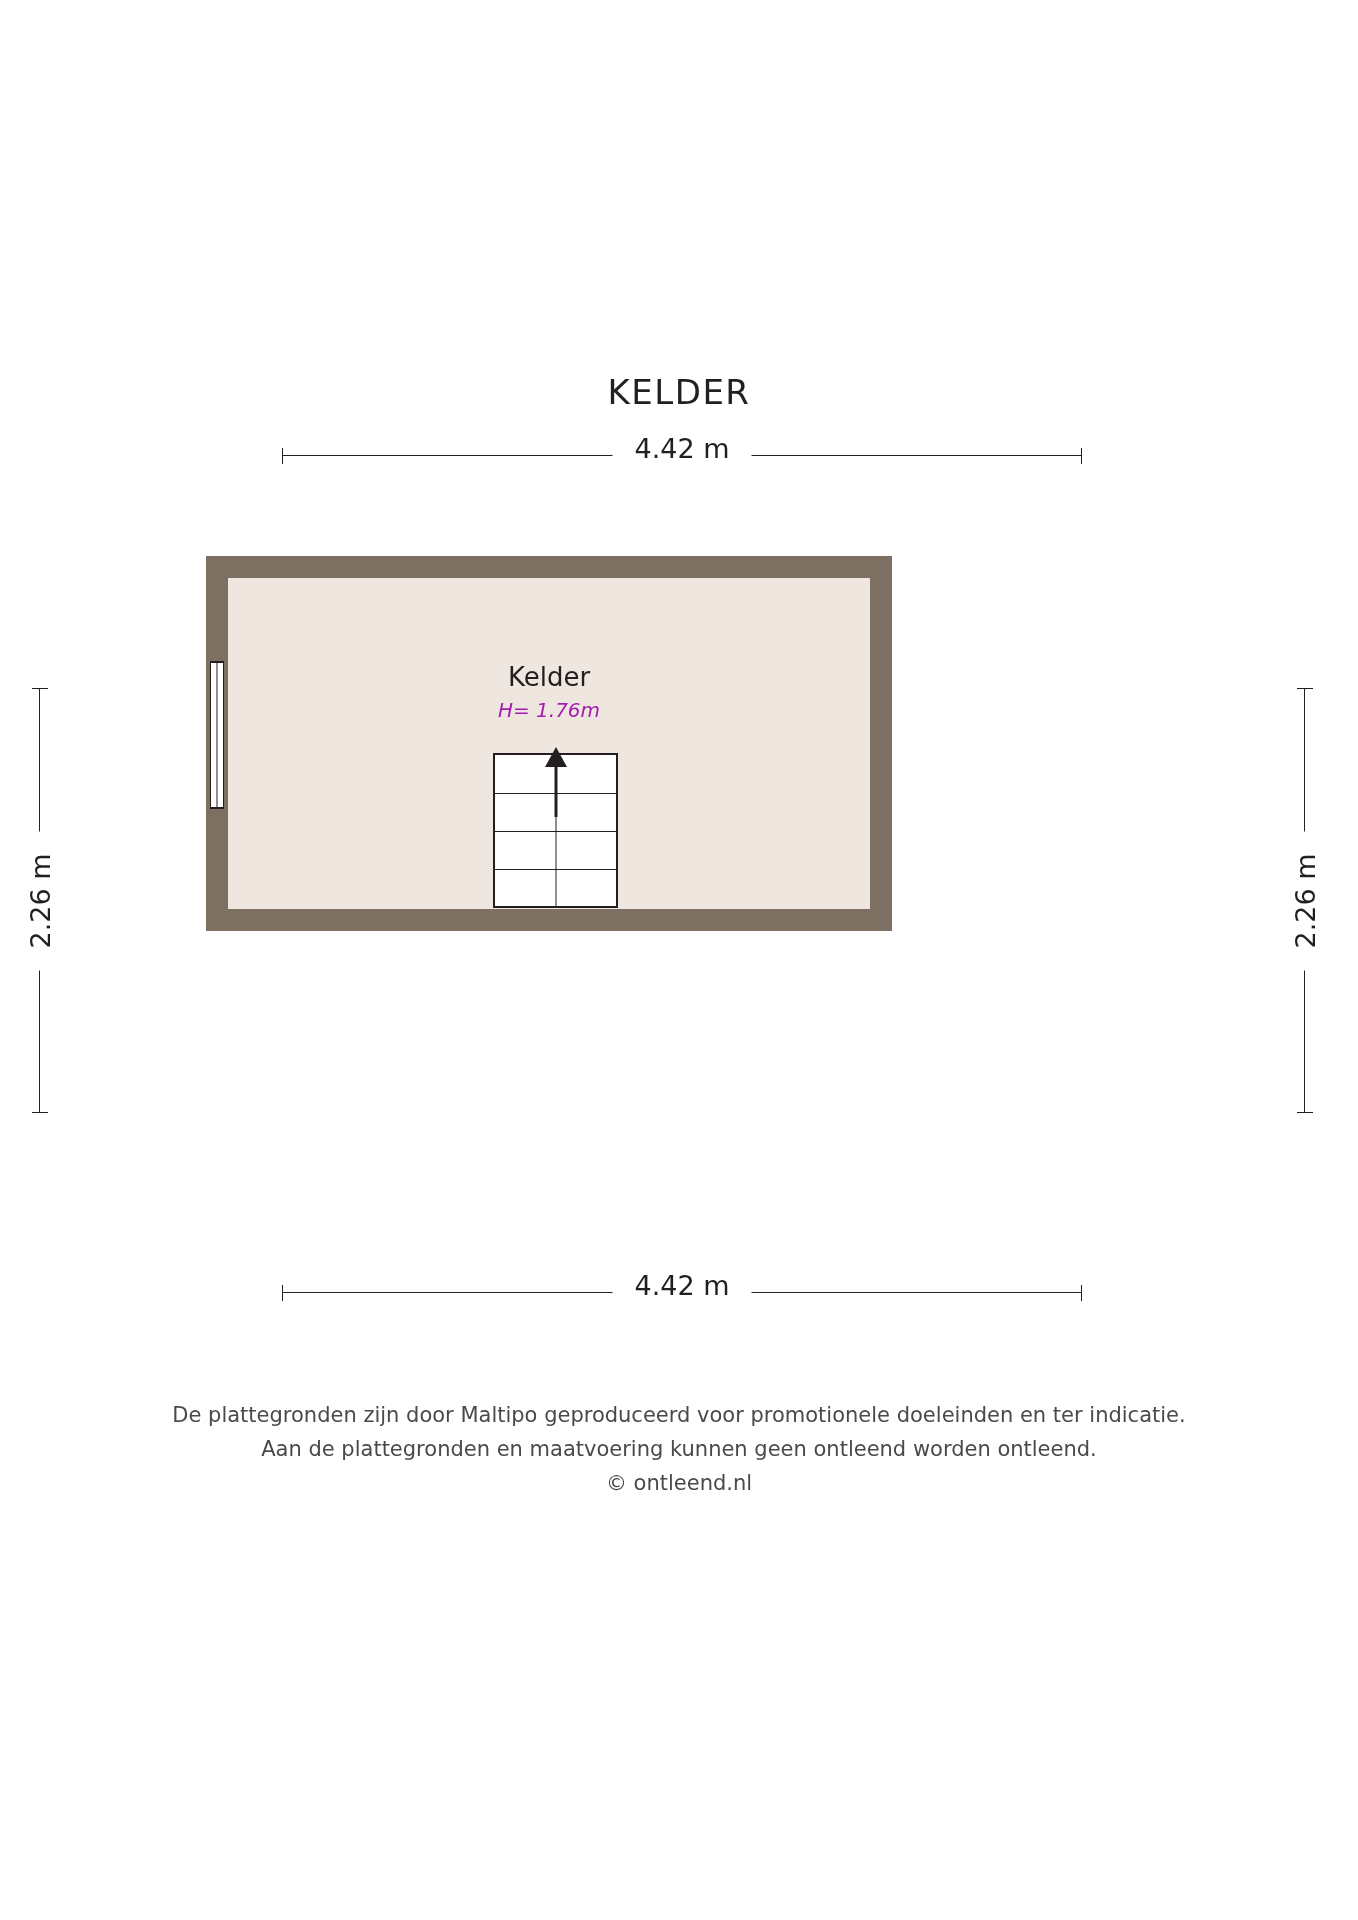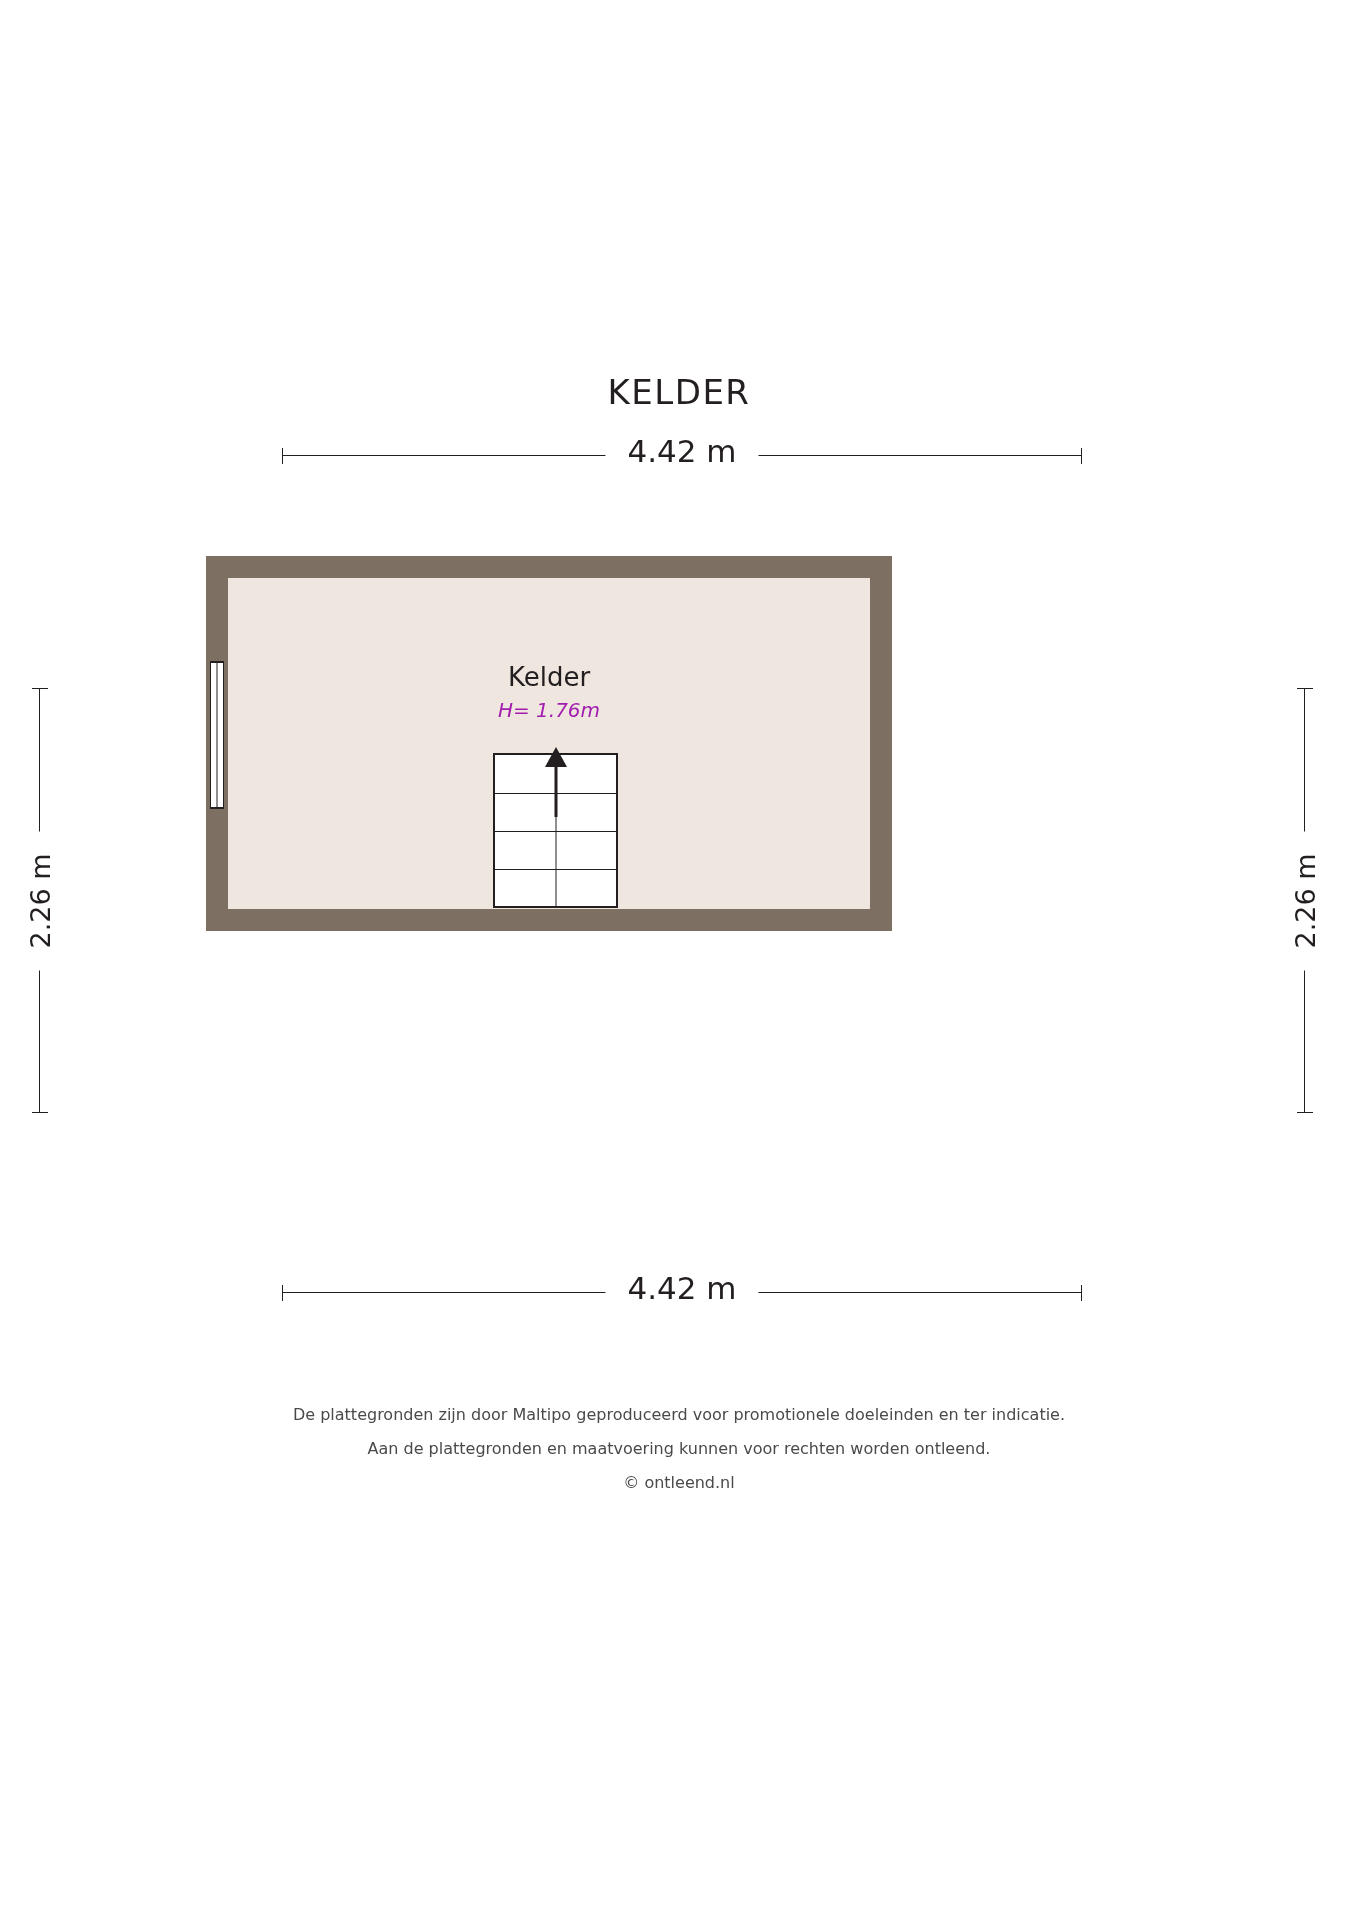--- a/index.html
+++ b/index.html
@@ -51,21 +51,21 @@
   }
   .dim-h .cap-l { left: 0; }
   .dim-h .cap-r { right: 0; }
   .dim-h .label {
     position: absolute;
     top: 0px;
     left: 50%;
     transform: translate(-50%, -8px);
     background: #ffffff;
     padding: 0 22px;
-    font-size: 31px;
+    font-size: 27px;
     color: #231f20;
     white-space: nowrap;
   }
 
   .dim-v {
     position: absolute;
     width: 30px;
   }
   .dim-v .line {
     position: absolute;
@@ -223,21 +223,21 @@
   }
 
   
   .footer {
     position: absolute;
     left: 0;
     top: 1398px;
     width: 1358px;
     text-align: center;
     color: #4a4a4a;
-    font-size: 16px;
+    font-size: 21px;
     line-height: 34px;
   }
   .footer div { white-space: nowrap; }
 </style>
 </head>
 <body>
 
 <div class="floor-title">KELDER</div>
 
 <div class="dim-h" style="left:282px; top:441px; width:800px;">
@@ -288,15 +288,15 @@
 
 <div class="dim-h" style="left:282px; top:1278px; width:800px;">
   <div class="line"></div>
   <div class="cap-l"></div>
   <div class="cap-r"></div>
   <div class="label">4.42 m</div>
 </div>
 
 <div class="footer">
   <div>De plattegronden zijn door Maltipo geproduceerd voor promotionele doeleinden en ter indicatie.</div>
-  <div>Aan de plattegronden en maatvoering kunnen voor rechten worden ontleend.</div>
+  <div>Aan de plattegronden en maatvoering kunnen geen ontleend worden ontleend.</div>
   <div>© ontleend.nl</div>
 </div>
 
 </body></html>

